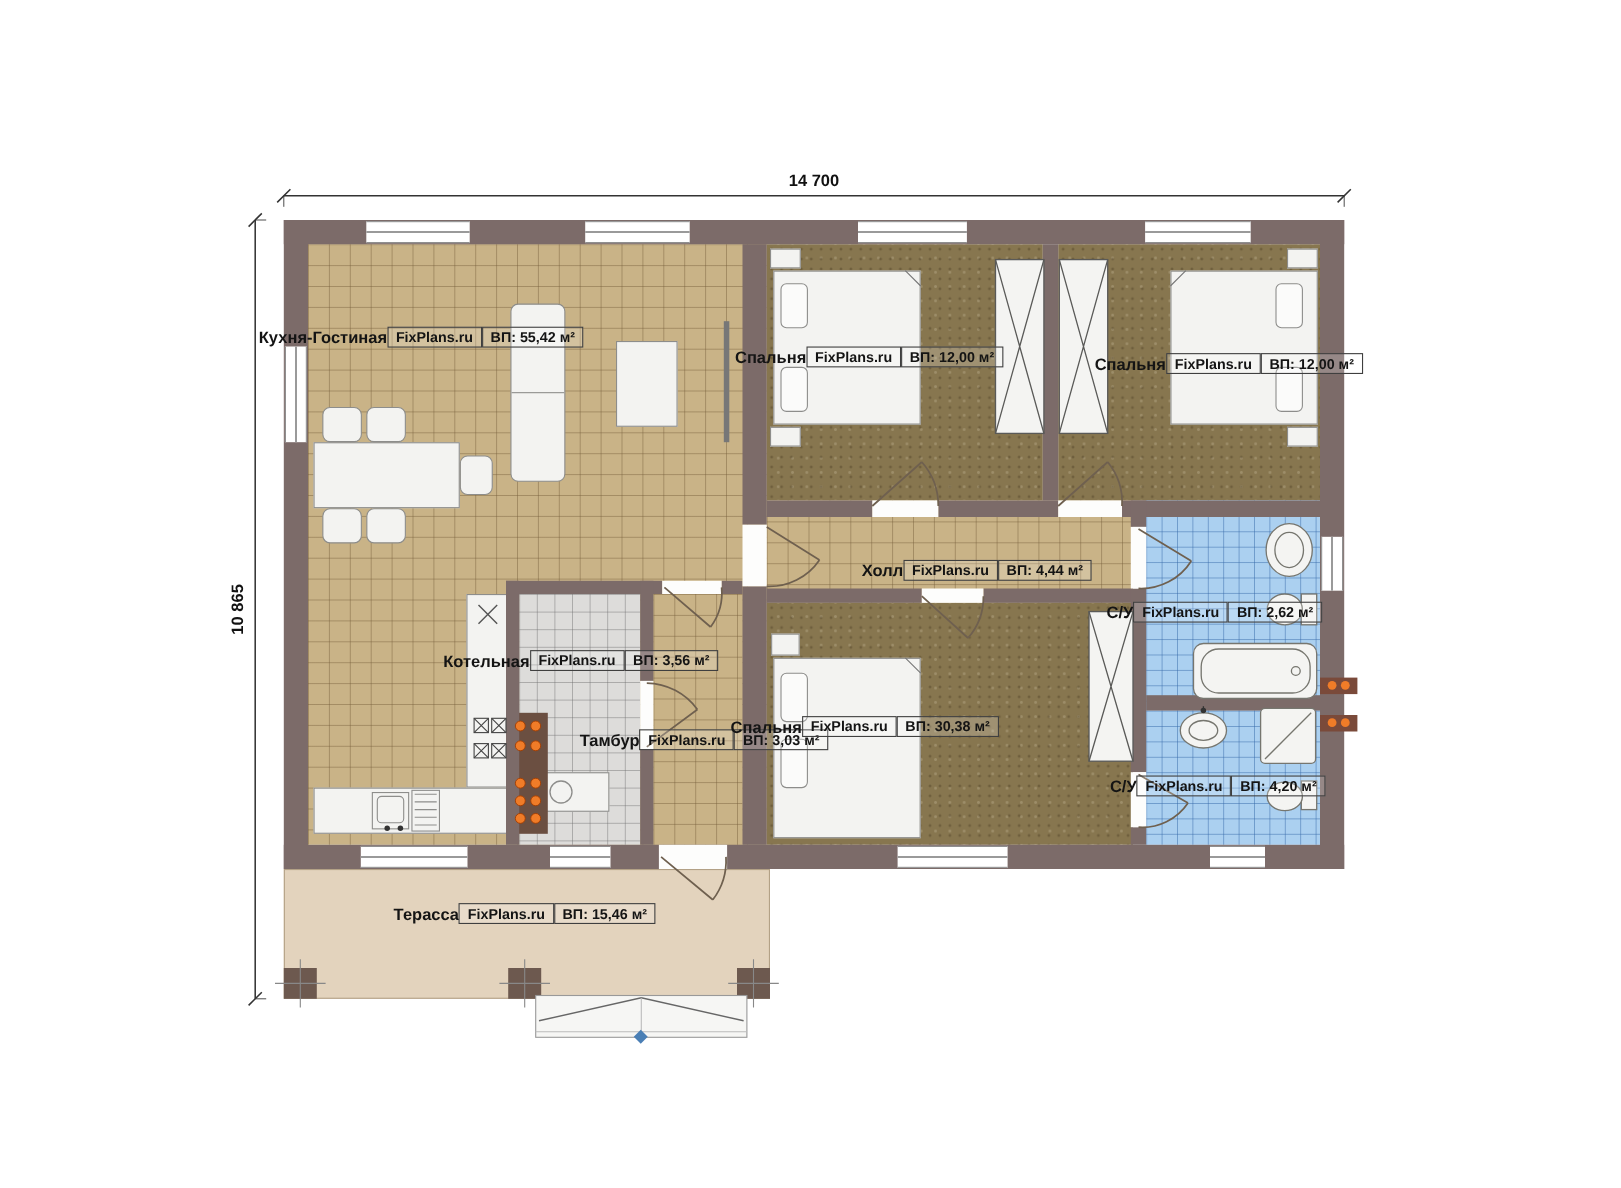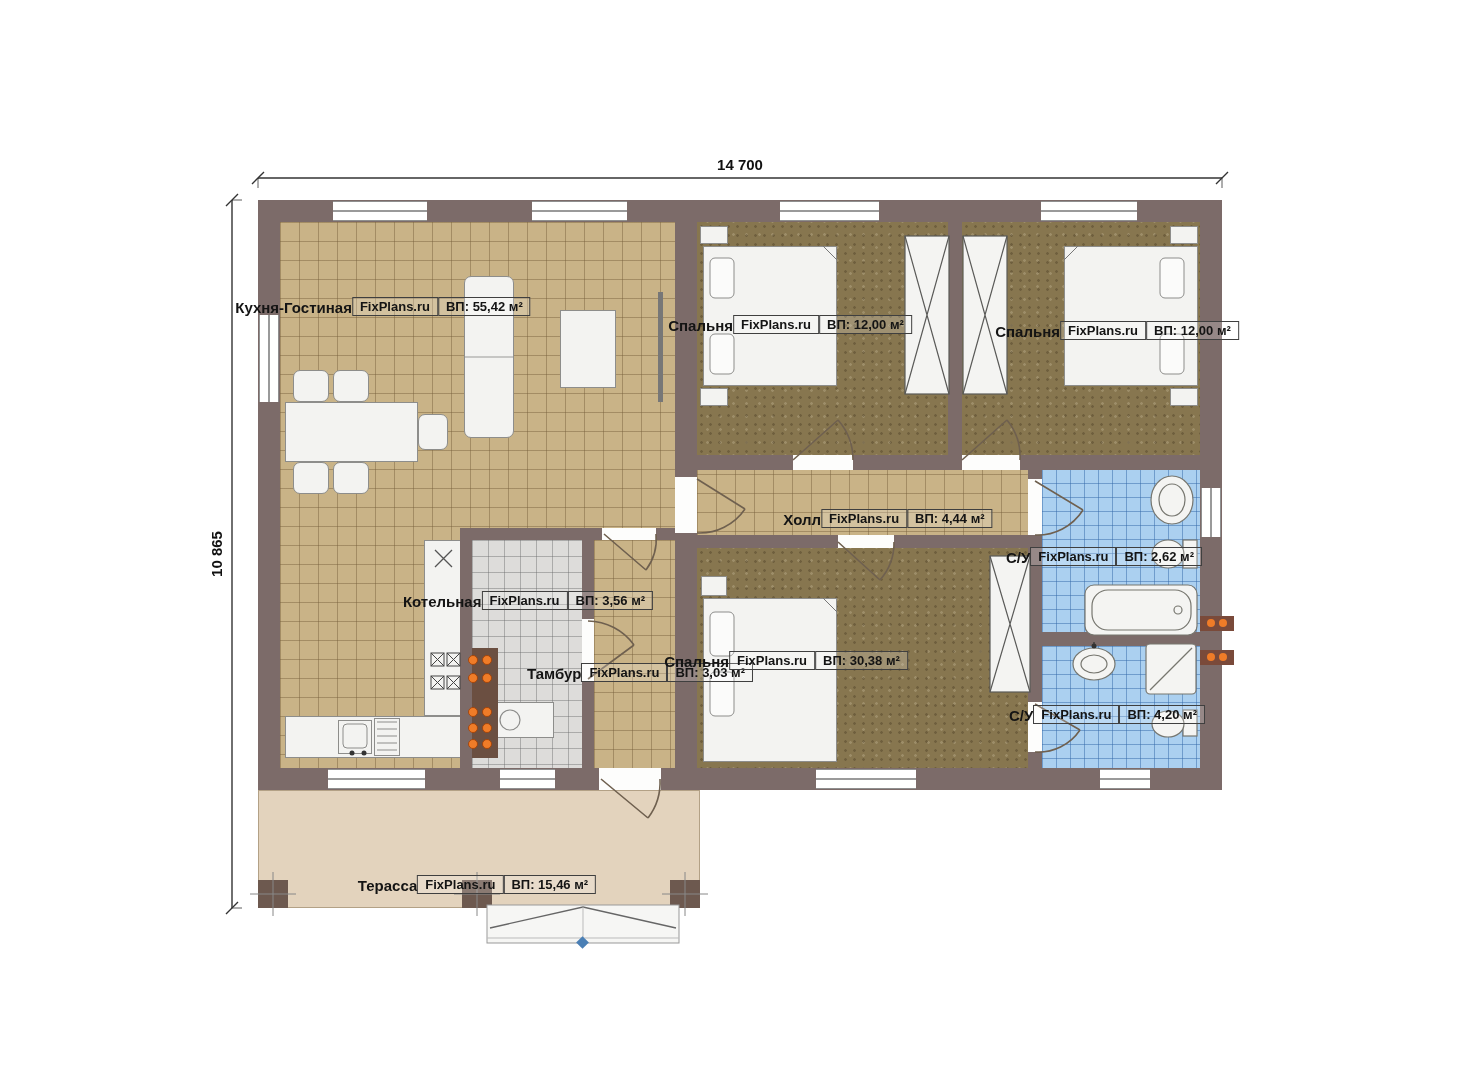--- a/index.html
+++ b/index.html
@@ -299,21 +299,21 @@
   <div class="room-label" style="left:1104px;top:514px;">
     <div class="room-name">С/У</div>
     <div class="label-box">FixPlans.ru</div>
     <div class="label-box">ВП: 2,62 м²</div>
   </div>
   <div class="room-label" style="left:1107px;top:672px;">
     <div class="room-name">С/У</div>
     <div class="label-box">FixPlans.ru</div>
     <div class="label-box">ВП: 4,20 м²</div>
   </div>
-  <div class="room-label" style="left:477px;top:842px;">
+  <div class="room-label" style="left:477px;top:788px;">
     <div class="room-name">Терасса</div>
     <div class="label-box">FixPlans.ru</div>
     <div class="label-box">ВП: 15,46 м²</div>
   </div>
 
   <div class="dim-label" style="left:740px;top:156px;">14 700</div>
   <div class="dim-label dim-vert" style="left:216px;top:554px;">10 865</div>
 
 </div>
 

